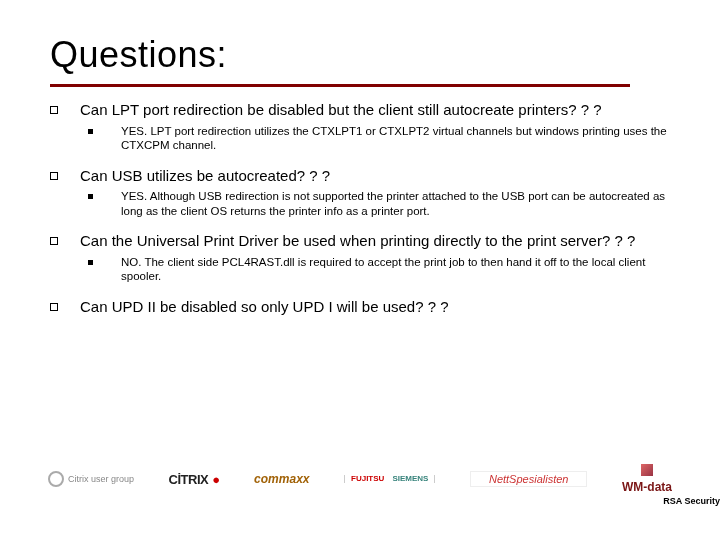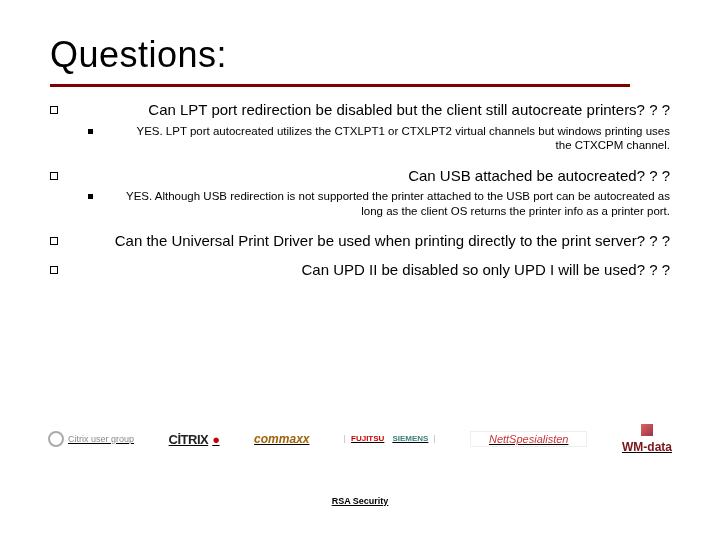--- a/index.html
+++ b/index.html
@@ -3,72 +3,76 @@
 <meta charset="utf-8">
 <style>
   * { margin: 0; padding: 0; box-sizing: border-box; }
   html, body { width: 720px; height: 540px; background: #fff; font-family: Verdana, Geneva, sans-serif; color: #000; }
   .slide { width: 720px; height: 508px; position: relative; padding: 34px 50px 0 50px; }
   .title { font-size: 36px; font-weight: 400; letter-spacing: 0.5px; margin-bottom: 8px; }
   .rule { height: 3px; background: #800000; width: 580px; margin-bottom: 14px; }
   .qlist { list-style: none; }
   .q { display: flex; margin-bottom: 6px; }
   .sq { width: 8px; height: 8px; border: 1px solid #000; flex: 0 0 8px; margin-top: 5px; margin-right: 22px; }
-  .qbody { flex: 1; text-align: right; }
+  .qbody { flex: 1; }
   .qtext { font-size: 15px; line-height: 1.25; margin-bottom: 4px; }
   .ans { display: flex; margin-left: 8px; margin-bottom: 8px; }
   .blk { width: 5px; height: 5px; background: #000; flex: 0 0 5px; margin-top: 5px; margin-right: 28px; }
   .atext { font-size: 11.5px; line-height: 1.25; }
-  .footer { position: absolute; left: 0; bottom: 0; width: 720px; text-decoration: underline; }
+  .footer { position: absolute; left: 0; bottom: 0; width: 720px; }
   .logos { display: flex; align-items: center; justify-content: space-between; padding: 0 48px 2px 48px; }
   .logo { font-size: 9px; color: #888; display: flex; align-items: center; gap: 4px; white-space: nowrap; }
   .logo .dot { width: 16px; height: 16px; border: 2px solid #aaa; border-radius: 50%; display: inline-block; }
   .citrix { font-weight: 800; font-size: 13px; color: #222; letter-spacing: -0.5px; }
   .citrix .d { color: #c00; }
   .comma { font-size: 12px; color: #a16207; font-style: italic; font-weight: 700; }
   .fuj { font-size: 8px; color: #c00; font-weight: 700; line-height: 0.9; text-align: center; border-left: 1px solid #ccc; border-right: 1px solid #ccc; padding: 0 6px; }
   .nett { font-size: 11px; font-style: italic; color: #c33; border: 1px solid #eee; padding: 1px 18px; }
   .wm { font-size: 12px; color: #7a1515; font-weight: 700; flex-direction: column; }
   .wmcube { width: 12px; height: 12px; background: linear-gradient(135deg,#d66,#934); display: inline-block; }
-  .sec { text-align: center; font-size: 9px; font-weight: 700; padding-bottom: 2px; margin-top: 40px; }
+  .sec { text-align: right; font-size: 9px; font-weight: 700; padding-bottom: 2px; }
 </style>
 </head>
 <body>
 
 <div class="slide">
   <h1 class="title">Questions:</h1>
   <div class="rule"></div>
 
   <ul class="qlist">
     <li class="q">
       <span class="sq"></span>
       <div class="qbody">
         <div class="qtext">Can LPT port redirection be disabled but the client still autocreate printers? ? ?</div>
         <div class="ans">
           <span class="blk"></span>
-          <div class="atext">YES. LPT port autocreated utilizes the CTXLPT1 or CTXLPT2 virtual channels but windows printing uses the CTXCPM channel.</div>
+          <div class="atext">YES. LPT port redirection utilizes the CTXLPT1 or CTXLPT2 virtual channels but windows printing uses the CTXCPM channel.</div>
         </div>
       </div>
     </li>
 
     <li class="q">
       <span class="sq"></span>
       <div class="qbody">
-        <div class="qtext">Can USB attached be autocreated? ? ?</div>
+        <div class="qtext">Can USB utilizes be autocreated? ? ?</div>
         <div class="ans">
           <span class="blk"></span>
           <div class="atext">YES. Although USB redirection is not supported the printer attached to the USB port can be autocreated as long as the client OS returns the printer info as a printer port.</div>
         </div>
       </div>
     </li>
 
     <li class="q">
       <span class="sq"></span>
       <div class="qbody">
         <div class="qtext">Can the Universal Print Driver be used when printing directly to the print server? ? ?</div>
+        <div class="ans">
+          <span class="blk"></span>
+          <div class="atext">NO. The client side PCL4RAST.dll is required to accept the print job to then hand it off to the local client spooler.</div>
+        </div>
       </div>
     </li>
 
     <li class="q">
       <span class="sq"></span>
       <div class="qbody">
         <div class="qtext">Can UPD II be disabled so only UPD I will be used? ? ?</div>
       </div>
     </li>
   </ul>

